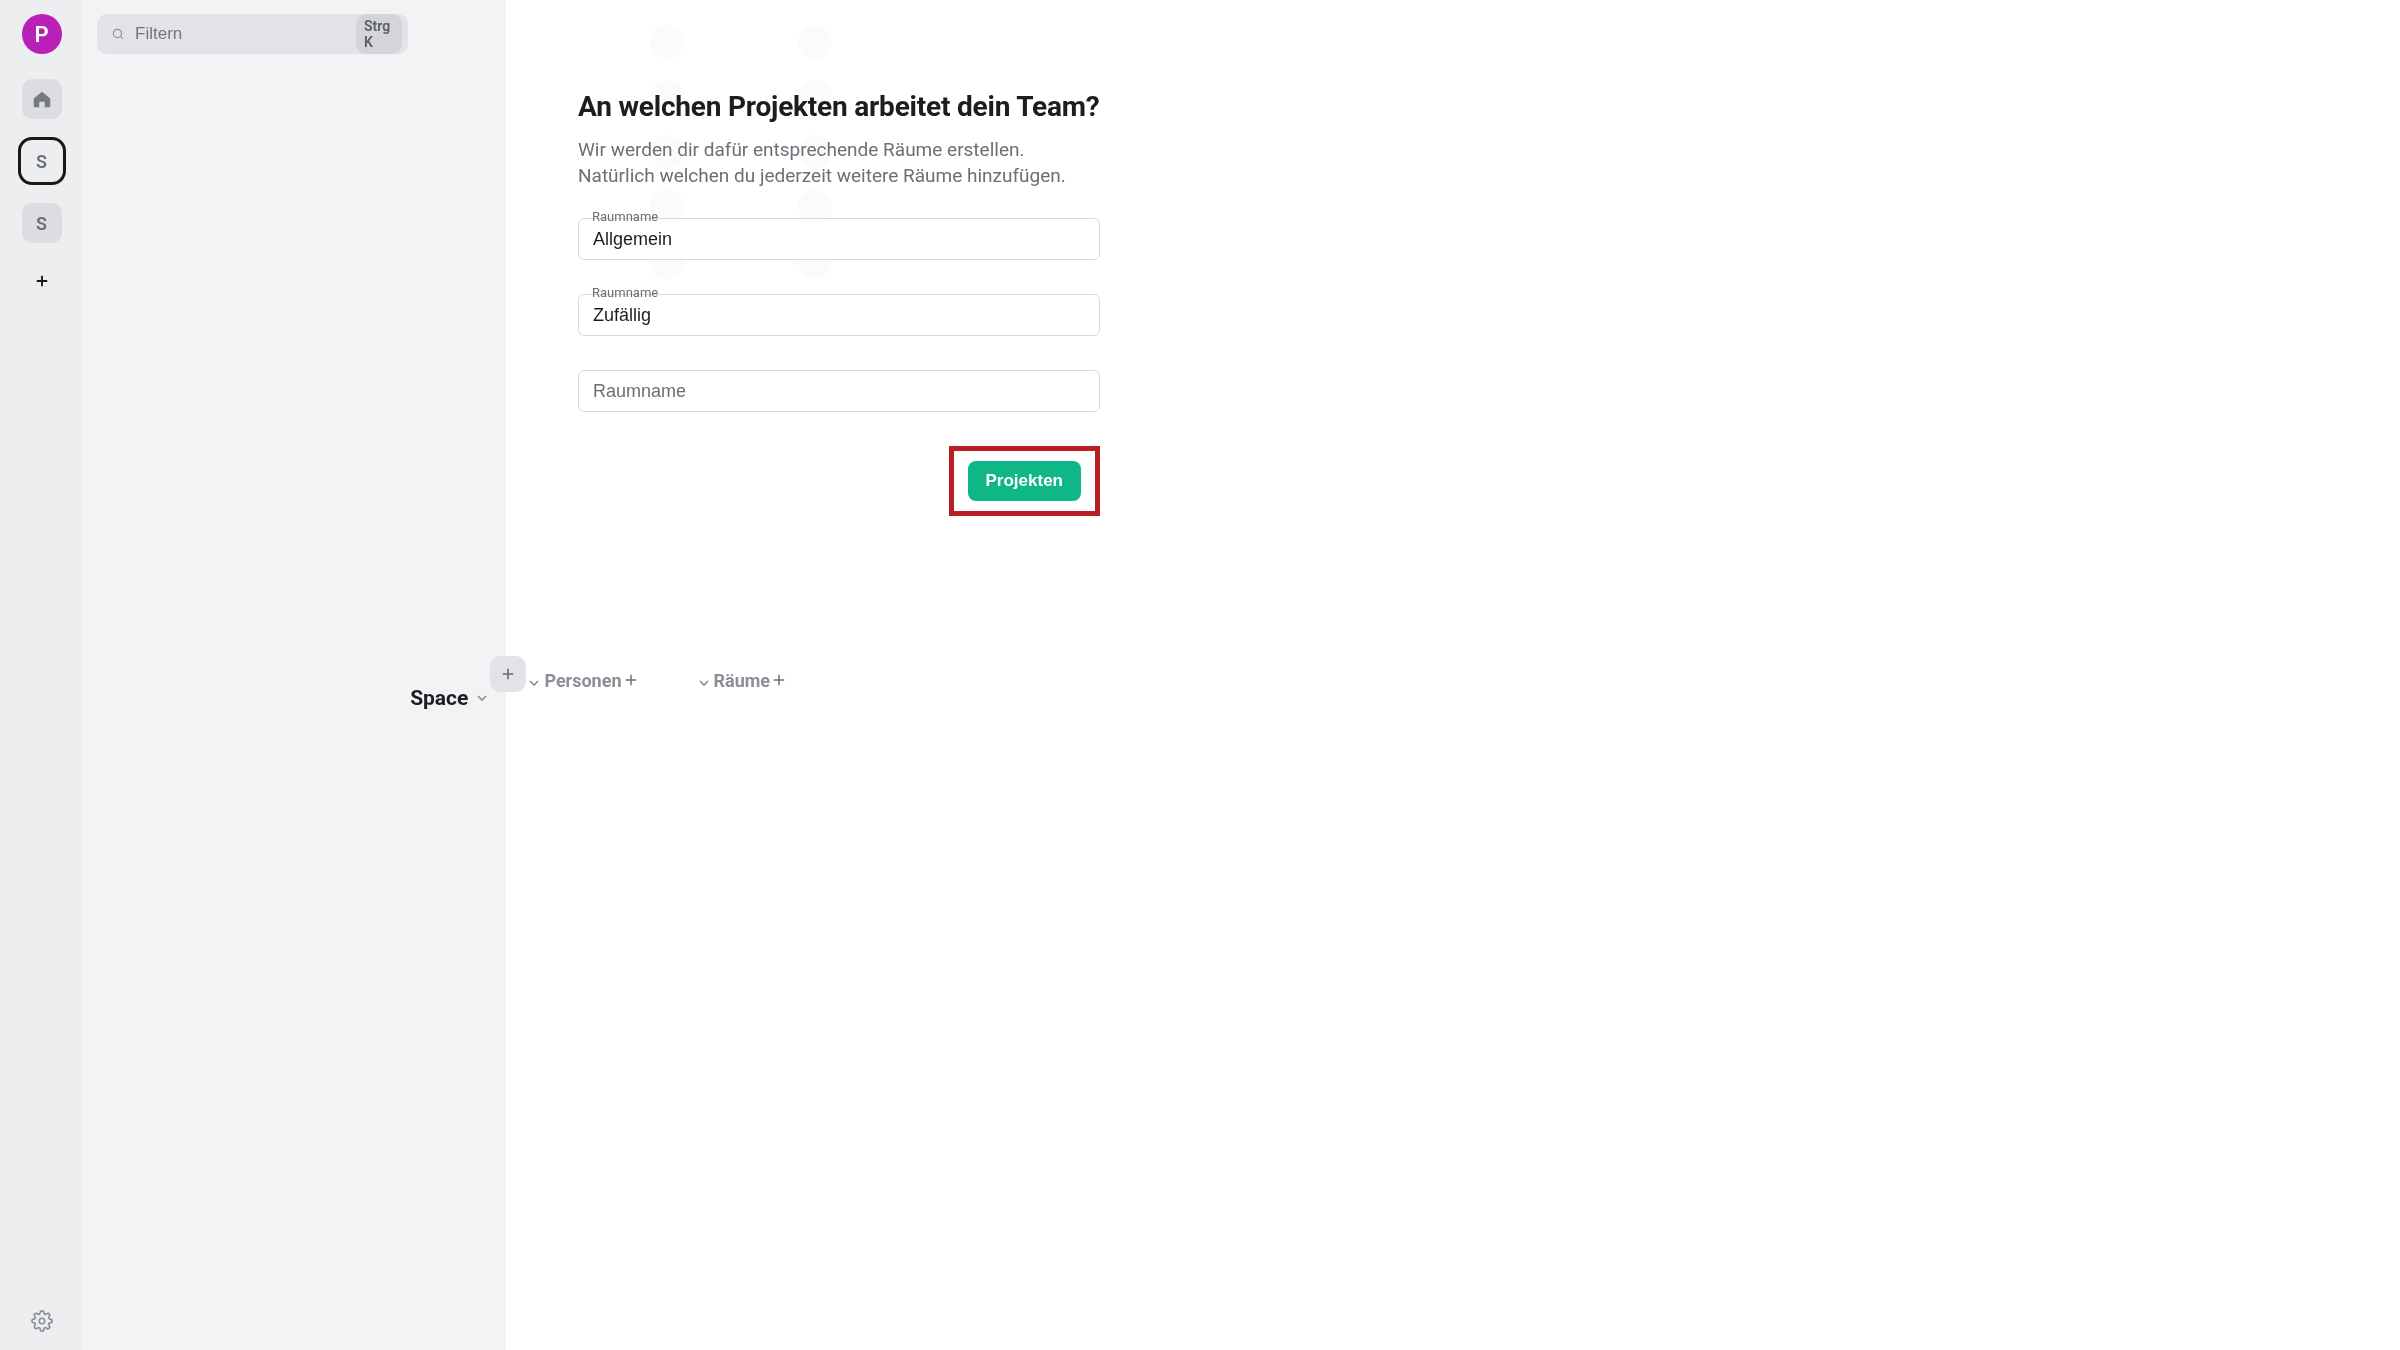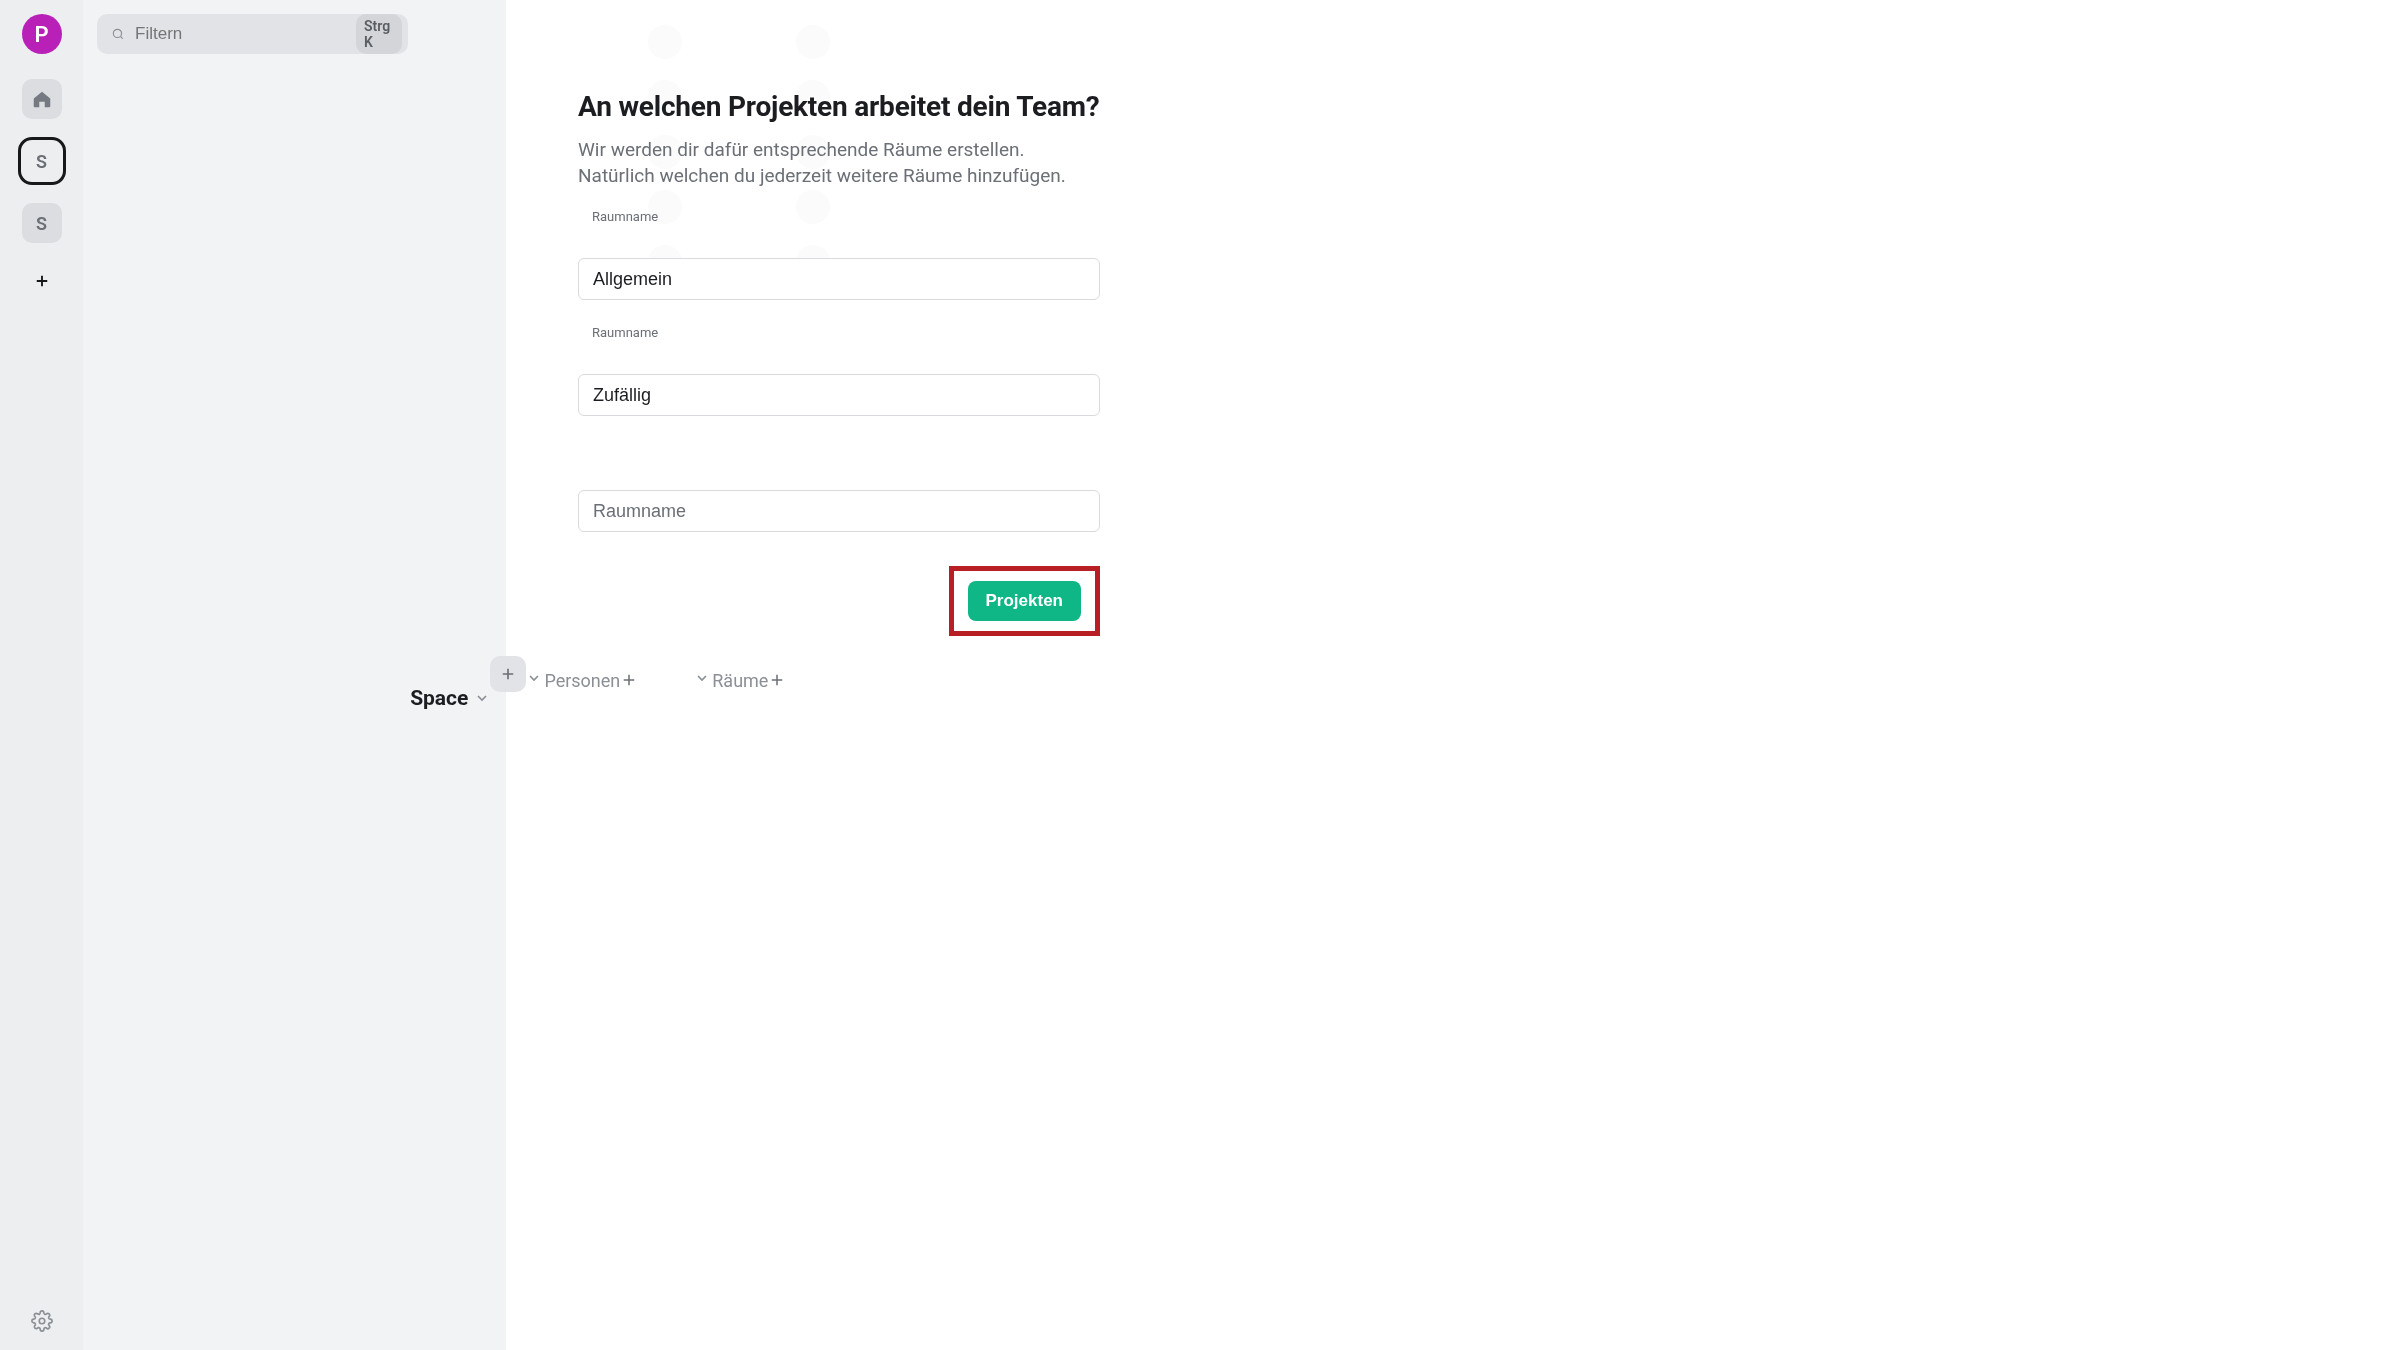--- a/index.html
+++ b/index.html
@@ -111,22 +111,22 @@
     cursor: pointer;
   }
   .plus-box svg, .plus-thin svg { width: 18px; height: 18px; stroke: #6b6f76; }
 
   .section-row {
     display: flex; align-items: center; justify-content: space-between;
     padding: 0 4px 8px 0;
     margin-top: 4px;
   }
   .section-label {
-    display: flex; align-items: flex-start;
-    color: #8b8f96; font-weight: 400; font-size: 18px;
+    display: flex; align-items: flex-end;
+    color: #8b8f96; font-weight: 700; font-size: 18px;
     cursor: pointer;
   }
   .section-label .chev { margin-right: 2px; }
   .plus-thin { cursor: pointer; display: flex; }
 
   .skeleton-list { margin: 4px 0 26px 0; }
   .sk-item { display: flex; align-items: flex-start; padding: 7px 0 7px 6px; }
   .sk-avatar {
     width: 34px; height: 34px; border-radius: 50%;
     background: #fbfbfc; margin-right: 12px; flex-shrink: 0;
@@ -157,21 +157,20 @@
   }
   .room-input {
     width: 100%;
     height: 42px;
     border: 1px solid #d9dadd;
     border-radius: 6px;
     padding: 0 14px;
     font-size: 18px;
     color: #1b1d21;
     outline: none;
-    margin-top: 40px;
   }
   .room-input::placeholder { color: #6b6f76; }
 
   .actions { display: flex; justify-content: flex-end; margin-top: 12px; width: 522px; }
   .highlight-box {
     border: 5px solid #b71f24;
     padding: 10px 14px;
     display: inline-block;
   }
   .continue-btn {

